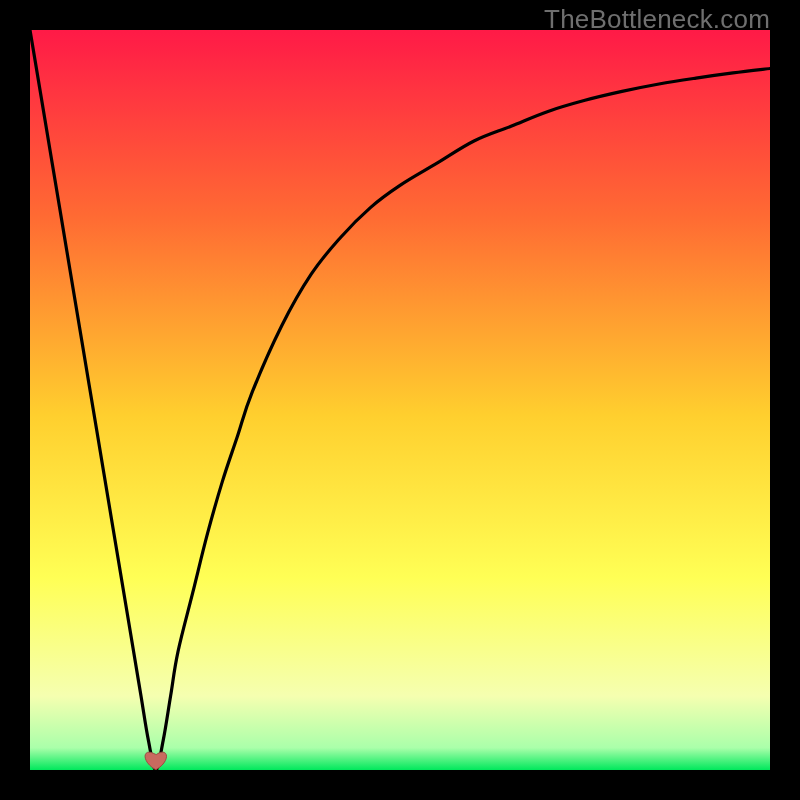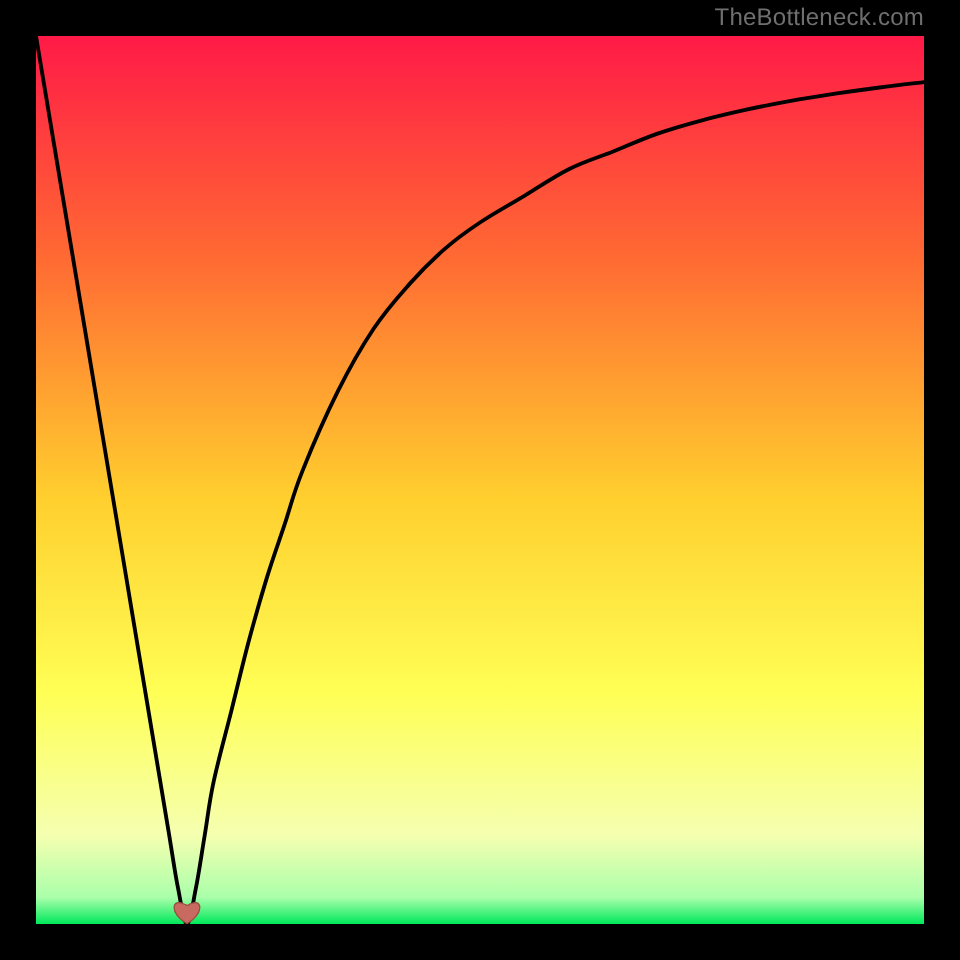--- a/index.html
+++ b/index.html
@@ -23,21 +23,21 @@
     left: 30px;
     width: 740px;
     height: 740px;
     overflow: hidden;
   }
   .watermark {
     position: absolute;
     top: 4px;
     right: 30px;
     color: #6f6f6f;
-    font-size: 20px;
+    font-size: 26px;
     font-weight: 400;
     letter-spacing: 0.2px;
   }
 </style>
 </head>
 <body>
 
 <div class="frame">
 
   <div class="watermark">TheBottleneck.com</div>

